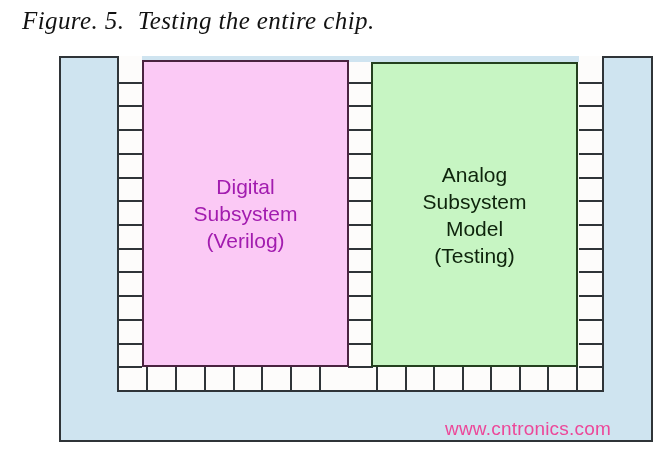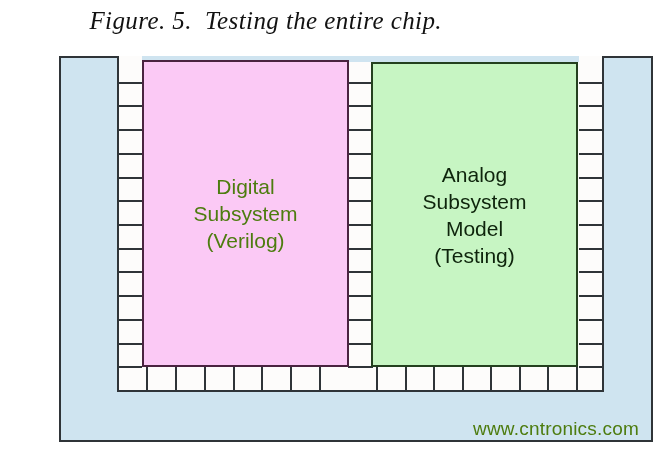--- a/index.html
+++ b/index.html
@@ -22,21 +22,20 @@
     top: 4px;
     width: 420px;
     height: 36px;
     font-family: "Liberation Serif", serif;
     font-style: italic;
     font-size: 25px;
     line-height: 34px;
     letter-spacing: 0.4px;
     color: #121212;
     white-space: pre;
-    text-align: right;
   }
 
   
   #diagram {
     position: absolute;
     left: 59px;
     top: 56px;
     width: 594px;
     height: 386px;
   }
@@ -125,21 +124,21 @@
     line-height: 27px;
     white-space: pre-line;
   }
   #digital-subsystem {
     left: 83px;
     top: 4px;
     width: 207px;
     height: 307px;
     background: #fbc9f5;
     border-color: #4a2340;
-    color: #4d7c0f;
+    color: #a21caf;
   }
   #analog-subsystem {
     left: 312px;
     top: 6px;
     width: 207px;
     height: 305px;
     background: #c7f5c3;
     border-color: #24401f;
     color: #0e240c;
   }
@@ -153,25 +152,25 @@
     text-align: center;
     font-size: 23px;
     line-height: 30px;
     color: #1b1b2a;
     white-space: pre;
   }
 
   
   #watermark {
     position: absolute;
-    left: 473px;
+    left: 445px;
     top: 418px;
     font-size: 19px;
     line-height: 22px;
-    color: #4d7c0f;
+    color: #ec4899;
     white-space: pre;
     letter-spacing: 0.2px;
   }
   #watermark-badge {
     position: absolute;
     left: 617px;
     top: 430px;
     width: 40px;
     height: 16px;
     font-size: 9px;

